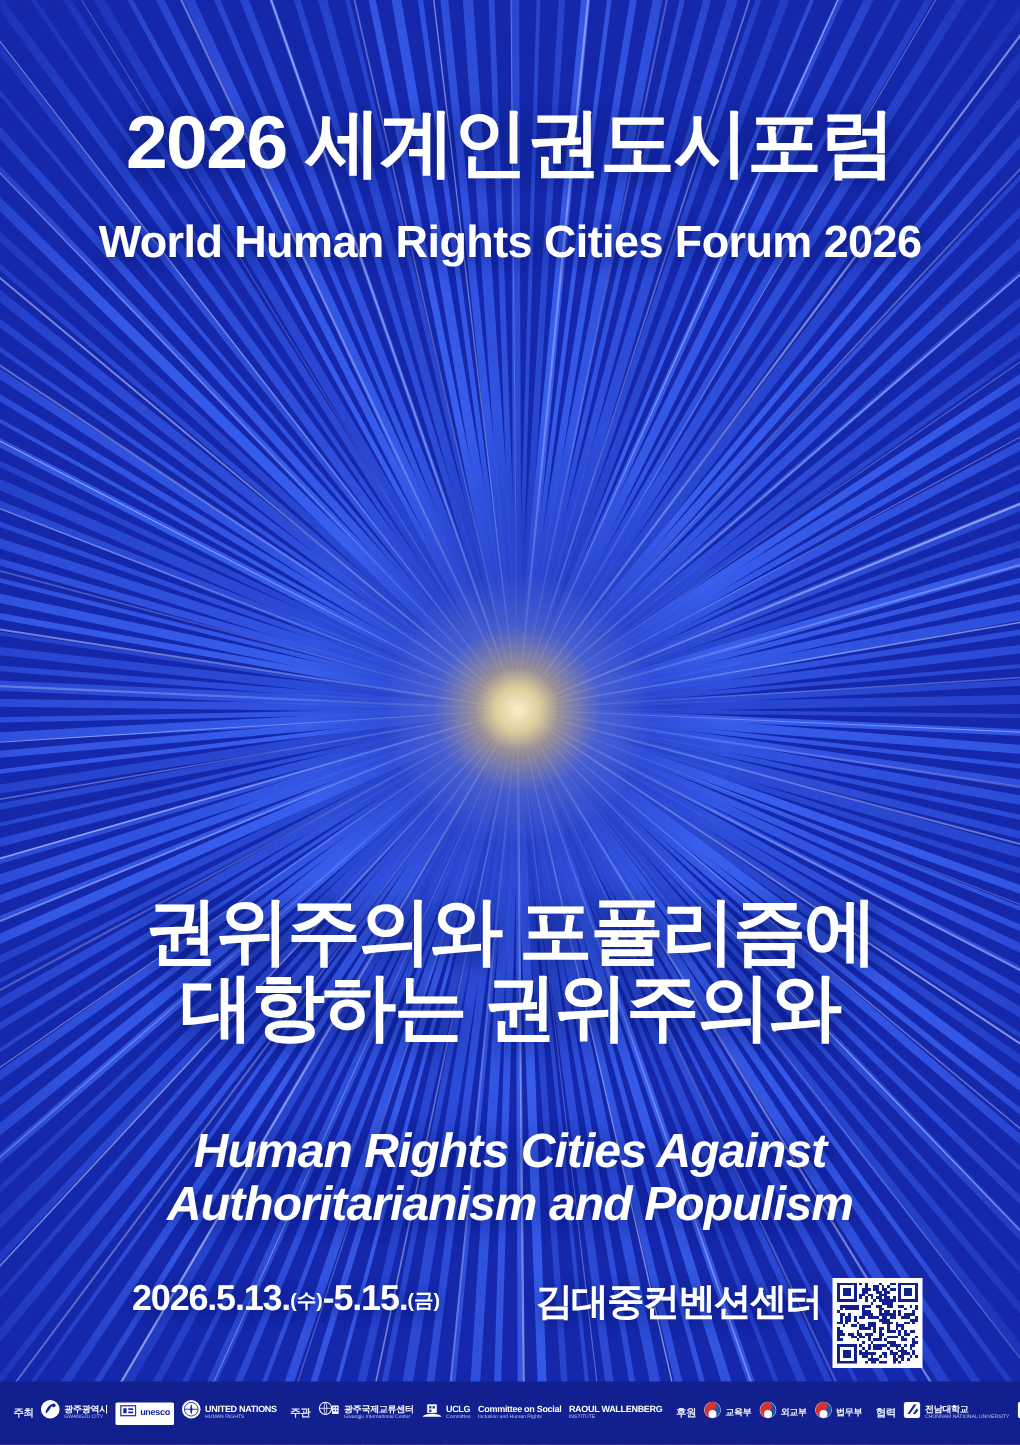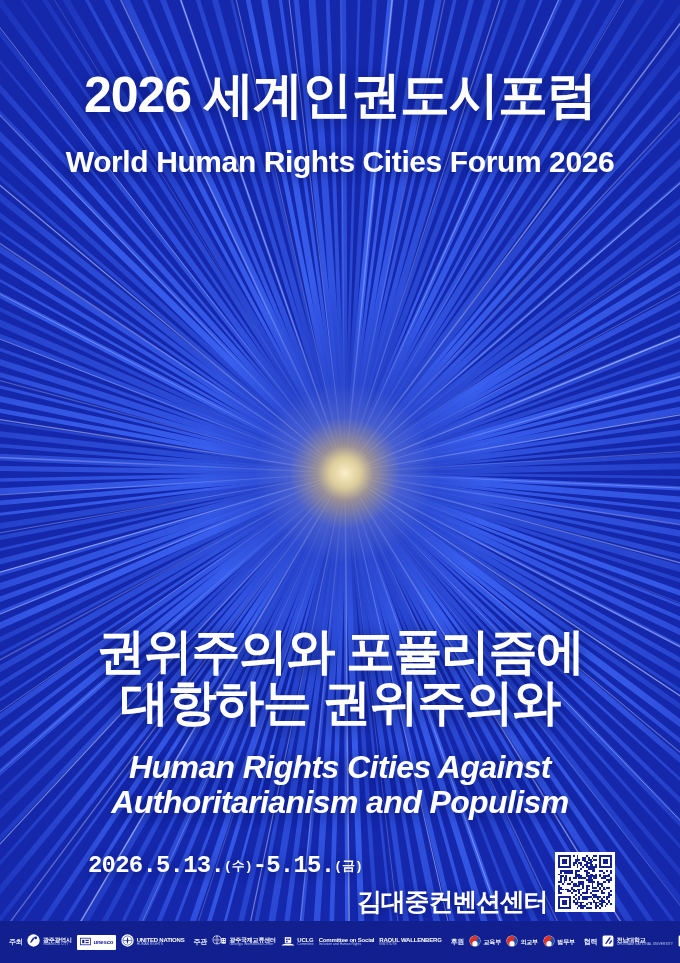--- a/index.html
+++ b/index.html
@@ -51,60 +51,59 @@
   }
   #title-en {
     top:121px;
     font-size:30px; font-weight:bold;
     letter-spacing:-0.4px;
     text-shadow:0 2px 12px rgba(8,20,100,0.7);
     margin-top:24px;
   }
 
   #headline {
-    top:626px;
+    top:596px;
     line-height:1.04;
     font-size:49px; font-weight:bold;
     letter-spacing:-1.5px;
     text-shadow:0 3px 16px rgba(8,20,100,0.8);
   }
   #headline .l2 { display:block; }
 
   #sub-en {
     top:750px;
     line-height:1.1;
     font-size:32px; font-weight:bold;
     letter-spacing:-0.6px;
     text-shadow:0 2px 14px rgba(8,20,100,0.75);
     font-style:italic;
   }
   #sub-en .l2 { display:block; }
 
   
   #info-row {
     position:absolute;
-    left:0; top:852px; width:672px; height:44px;font-family:Liberation Mono, monospace;
+    left:0; top:852px; width:672px; height:44px;
   }
   #date-block {
     position:absolute; left:88px; top:0;
     font-size:24px; font-weight:bold; color:#fff;
     letter-spacing:-0.8px;
     text-shadow:0 2px 10px rgba(8,20,100,0.7);
     white-space:nowrap;
   }
   #date-block .day {
     font-size:13px; vertical-align:2px; letter-spacing:0;
   }
   #venue-block {
     position:absolute; left:357px; top:-1px;
     font-size:25px; font-weight:bold; color:#fff;
     letter-spacing:-1.2px;
     text-shadow:0 2px 10px rgba(8,20,100,0.7);
     white-space:nowrap;
-    margin-top:34px;
   }
 
   
   #qr {
     position:absolute; left:555px; top:852px;
     width:60px; height:60px; background:#fff; padding:3px;
   }
   #qr svg { display:block; width:100%; height:100%; }
 
   

